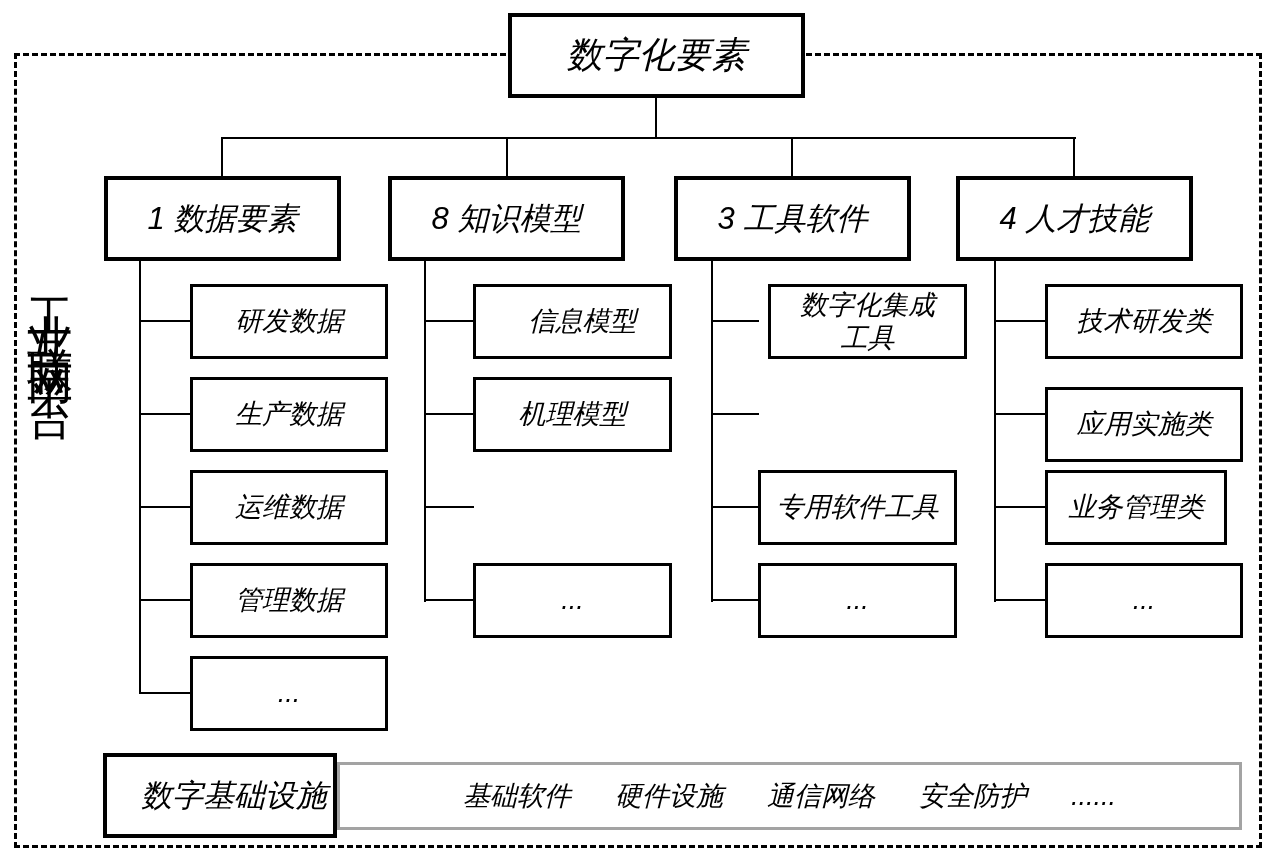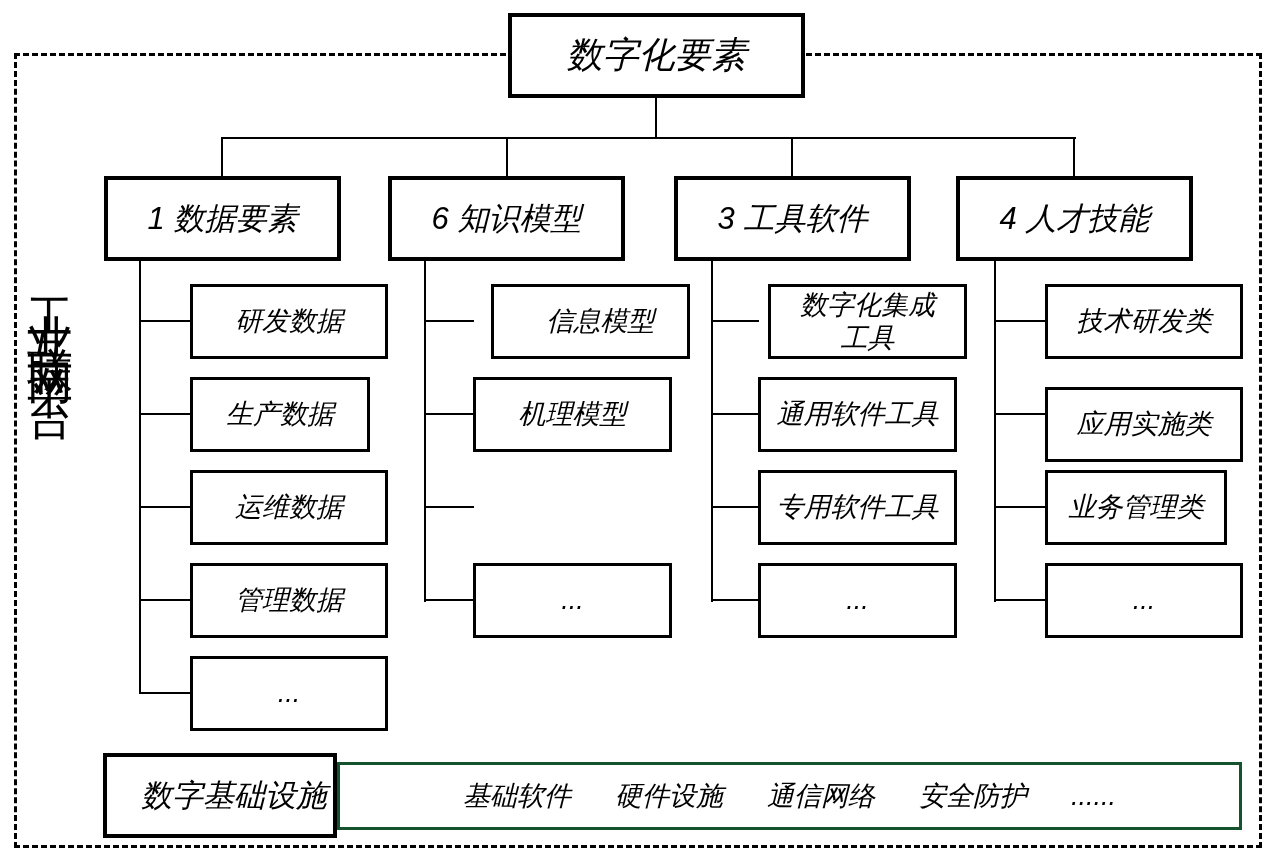--- a/index.html
+++ b/index.html
@@ -56,21 +56,21 @@
     font-size: 27px;
     line-height: 1.2;
     white-space: pre-line;
   }
   .infra-label {
     border: 4px solid #000000;
     font-size: 31px;
     z-index: 3;
   }
   .infra-wide {
-    border: 3px solid #14532d;
+    border: 3px solid #a3a3a3;
     font-size: 27px;
     gap: 44px;
   }
   .side-label {
     position: absolute;
     left: 28px;
     top: 262px;
     writing-mode: vertical-rl;
     text-orientation: upright;
     font-size: 46px;
@@ -91,56 +91,55 @@
   <div class="box root" style="left:508px; top:13px; width:297px; height:85px;">数字化要素</div>
 
   <div class="ln" style="left:655px; top:96px; width:2px; height:43px;"></div>
   <div class="ln" style="left:221px; top:137px; width:855px; height:2px;"></div>
   <div class="ln" style="left:221px; top:137px; width:2px; height:41px;"></div>
   <div class="ln" style="left:506px; top:137px; width:2px; height:41px;"></div>
   <div class="ln" style="left:791px; top:137px; width:2px; height:41px;"></div>
   <div class="ln" style="left:1073px; top:137px; width:2px; height:41px;"></div>
 
   <div class="box hdr" style="left:104px; top:176px; width:237px; height:85px;">1 数据要素</div>
-  <div class="box hdr" style="left:388px; top:176px; width:237px; height:85px;">6 知识模型</div>
+  <div class="box hdr" style="left:388px; top:176px; width:237px; height:85px;">8 知识模型</div>
   <div class="box hdr" style="left:674px; top:176px; width:237px; height:85px;">3 工具软件</div>
   <div class="box hdr" style="left:956px; top:176px; width:237px; height:85px;">4 人才技能</div>
 
   <div class="ln" style="left:139px; top:259px; width:2px; height:435px;"></div>
   <div class="ln" style="left:139px; top:320px; width:52px; height:2px;"></div>
   <div class="ln" style="left:139px; top:413px; width:52px; height:2px;"></div>
   <div class="ln" style="left:139px; top:506px; width:52px; height:2px;"></div>
   <div class="ln" style="left:139px; top:599px; width:52px; height:2px;"></div>
   <div class="ln" style="left:139px; top:692px; width:52px; height:2px;"></div>
 
   <div class="box child" style="left:190px; top:284px; width:198px; height:75px;">研发数据</div>
-  <div class="box child" style="left:190px; top:377px; width:180px; height:75px;">生产数据</div>
+  <div class="box child" style="left:190px; top:377px; width:198px; height:75px;">生产数据</div>
   <div class="box child" style="left:190px; top:563px; width:198px; height:75px;">管理数据</div>
   <div class="box child" style="left:190px; top:470px; width:198px; height:75px;">运维数据</div>
   <div class="box child" style="left:190px; top:656px; width:198px; height:75px;">...</div>
 
   <div class="ln" style="left:424px; top:259px; width:2px; height:343px;"></div>
   <div class="ln" style="left:424px; top:320px; width:50px; height:2px;"></div>
   <div class="ln" style="left:424px; top:413px; width:50px; height:2px;"></div>
   <div class="ln" style="left:424px; top:506px; width:50px; height:2px;"></div>
   <div class="ln" style="left:424px; top:599px; width:50px; height:2px;"></div>
 
-  <div class="box child" style="left:491px; top:284px; width:199px; height:75px;padding-left:20px;">信息模型</div>
+  <div class="box child" style="left:473px; top:284px; width:199px; height:75px;padding-left:20px;">信息模型</div>
   <div class="box child" style="left:473px; top:377px; width:199px; height:75px;">机理模型</div>
   <div class="box child" style="left:473px; top:563px; width:199px; height:75px;">...</div>
 
   <div class="ln" style="left:711px; top:259px; width:2px; height:343px;"></div>
   <div class="ln" style="left:711px; top:320px; width:48px; height:2px;"></div>
   <div class="ln" style="left:711px; top:413px; width:48px; height:2px;"></div>
   <div class="ln" style="left:711px; top:506px; width:48px; height:2px;"></div>
   <div class="ln" style="left:711px; top:599px; width:48px; height:2px;"></div>
 
   <div class="box child" style="left:758px; top:284px; width:199px; height:75px;margin-left:10px;">数字化集成
 工具</div>
-  <div class="box child" style="left:758px; top:377px; width:199px; height:75px;">通用软件工具</div>
   <div class="box child" style="left:758px; top:470px; width:199px; height:75px;">专用软件工具</div>
   <div class="box child" style="left:758px; top:563px; width:199px; height:75px;">...</div>
 
   <div class="ln" style="left:994px; top:259px; width:2px; height:343px;"></div>
   <div class="ln" style="left:994px; top:320px; width:52px; height:2px;"></div>
   <div class="ln" style="left:994px; top:413px; width:52px; height:2px;"></div>
   <div class="ln" style="left:994px; top:506px; width:52px; height:2px;"></div>
   <div class="ln" style="left:994px; top:599px; width:52px; height:2px;"></div>
 
   <div class="box child" style="left:1045px; top:284px; width:198px; height:75px;">技术研发类</div>

